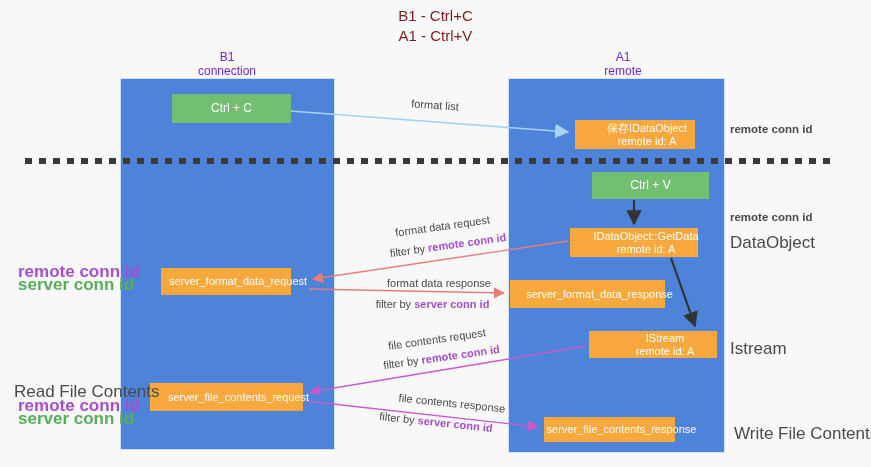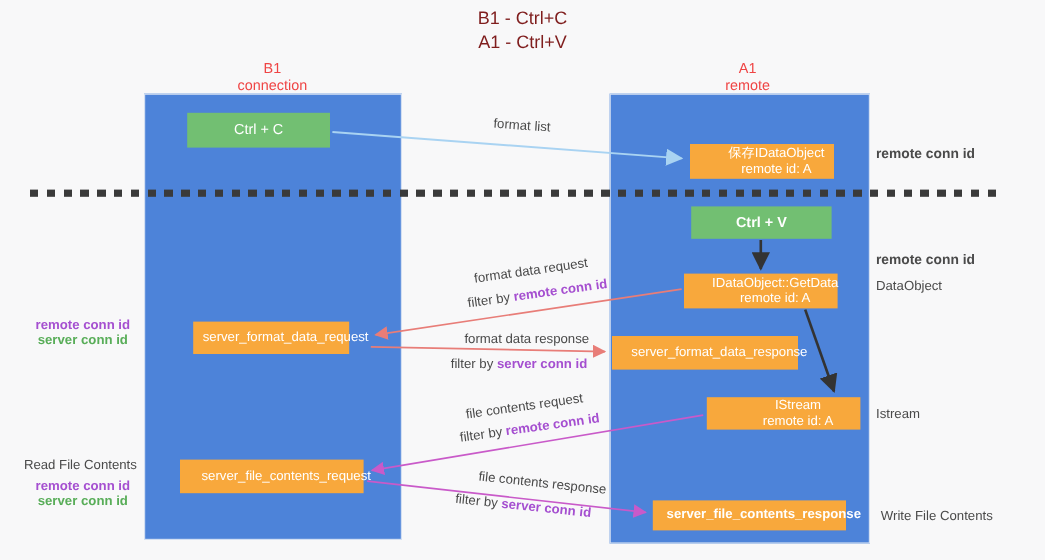--- a/index.html
+++ b/index.html
@@ -1,62 +1,62 @@
 <!DOCTYPE html>
 <html><head>
 <meta charset="utf-8">
 <style>
   html,body{margin:0;padding:0;background:#f8f8f9;font-family:"Liberation Sans",sans-serif;}
   .canvas{position:relative;width:871px;height:467px;background:#f8f8f9;overflow:hidden;}
 
   .title{position:absolute;left:0;right:0;top:6px;text-align:center;color:#7f1d1d;font-size:15px;line-height:20px;}
 
-  .lane-header{position:absolute;width:140px;text-align:center;font-size:12px;line-height:14px;color:#ef4444;}
+  .lane-header{position:absolute;width:140px;text-align:center;font-size:12px;line-height:14px;color:#6d28d9;}
   .lane-header.left{left:157px;top:50px;}
   .lane-header.right{left:553px;top:50px;}
 
   .lane{position:absolute;background:#4d83d9;border:1px solid #d3dff2;box-sizing:border-box;}
   .lane.left{left:120px;top:78px;width:215px;height:372px;}
   .lane.right{left:508px;top:78px;width:217px;height:375px;}
 
   .dashed-sep{position:absolute;left:25px;top:158px;width:810px;height:6px;
     background:repeating-linear-gradient(90deg,#3a3a3a 0 7px,transparent 7px 14px);}
 
   .box{position:absolute;display:flex;flex-direction:column;align-items:center;justify-content:center;
     color:#fff;font-size:11px;line-height:13px;text-align:center;box-sizing:border-box;}
-  .box.green{background:#72bf72;font-size:12px;}
+  .box.green{background:#72bf72;font-size:12px;margin-left:16px;}
   .box.orange{background:#f8a83c;padding-left:24px;}
 
   .b-ctrl-c{left:156px;top:94px;width:119px;height:29px;}
   .b-save-ido{left:575px;top:120px;width:120px;height:29px;}
-  .b-ctrl-v{left:576px;top:172px;width:117px;height:27px;font-weight:bold;}
+  .b-ctrl-v{left:576px;top:172px;width:117px;height:27px;}
   .b-getdata{left:570px;top:228px;width:128px;height:29px;}
   .b-fmt-req{left:161px;top:268px;width:130px;height:27px;}
   .b-fmt-resp{left:510px;top:280px;width:155px;height:28px;}
   .b-istream{left:589px;top:331px;width:128px;height:27px;}
   .b-file-req{left:150px;top:383px;width:153px;height:28px;}
-  .b-file-resp{left:544px;top:417px;width:161px;height:25px;font-weight:bold;}
+  .b-file-resp{left:544px;top:417px;width:131px;height:25px;}
 
   .overlay{position:absolute;left:0;top:0;pointer-events:none;}
 
   .flow-label{position:absolute;font-size:11px;color:#4a4a4a;text-align:center;white-space:nowrap;}
   .purple{color:#a54fd0;font-weight:bold;}
   .greenid{color:#58ad58;font-weight:bold;}
 
   .fl-format-list{left:390px;top:99px;width:90px;transform:rotate(4deg);}
   .fl-fdr{left:385px;top:220px;width:115px;transform:rotate(-8deg);}
   .fl-fdr-filter{left:378px;top:239px;width:140px;transform:rotate(-8deg);}
   .fl-fdresp{left:383px;top:277px;width:112px;}
   .fl-fdresp-filter{left:370px;top:298px;width:125px;}
   .fl-fcr{left:382px;top:333px;width:110px;transform:rotate(-8deg);}
   .fl-fcr-filter{left:374px;top:351px;width:135px;transform:rotate(-8deg);}
   .fl-fcresp{left:391px;top:397px;width:122px;transform:rotate(6deg);}
   .fl-fcresp-filter{left:372px;top:416px;width:128px;transform:rotate(6deg);}
 
-  .margin-label{position:absolute;font-size:11px;color:#4a4a4a;white-space:nowrap;}
+  .margin-label{position:absolute;font-size:17px;color:#4a4a4a;white-space:nowrap;}
   .ml-r1{left:730px;top:123px;font-size:11.5px;}
   .ml-r2{left:730px;top:211px;font-size:11.5px;}
   .ml-r3{left:730px;top:233px;}
   .ml-r4{left:730px;top:339px;}
   .ml-r5{left:734px;top:424px;}
   .ml-ids1{left:18px;top:265px;width:102px;text-align:center;line-height:13px;}
   .ml-read{left:14px;top:382px;width:106px;text-align:center;}
   .ml-ids2{left:18px;top:399px;width:102px;text-align:center;line-height:13px;}
 </style>
 </head>

